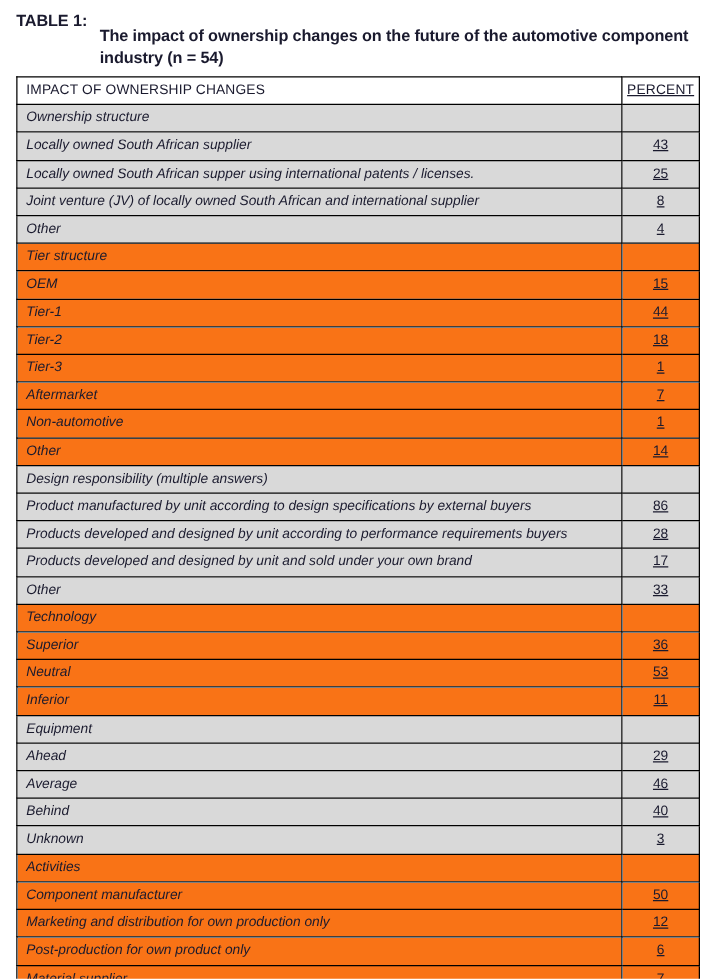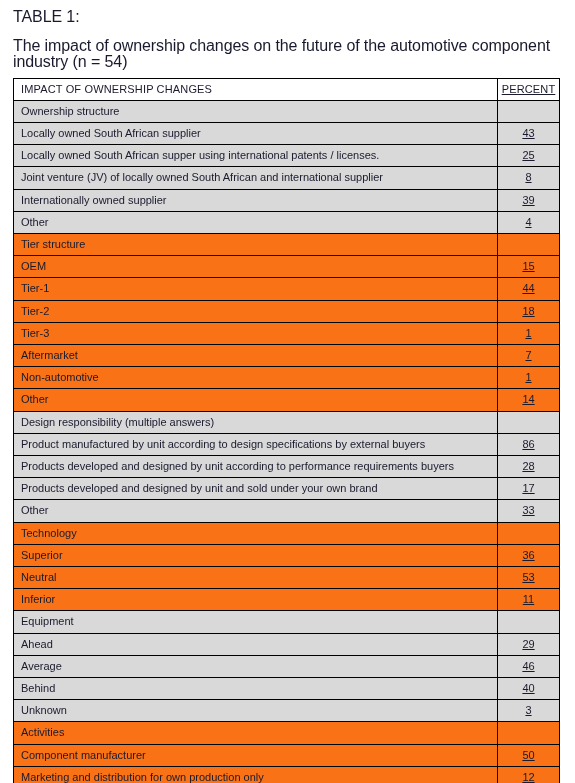--- a/index.html
+++ b/index.html
@@ -19,26 +19,25 @@
     width: 575px;
     height: 783px;
     box-sizing: border-box;
     padding: 9px 14px 0 13px;
   }
 
   
   .title-block {
     display: flex;
     align-items: flex-start;
-    font-weight: normal;
-    font-size: 16px;
+    font-weight: bold;
+    font-size: 13px;
     line-height: 16.5px;
     letter-spacing: -0.1px;
     margin-bottom: 7px;
-    flex-direction: column;
   }
   .title-label {
     flex: 0 0 auto;
     white-space: nowrap;
     padding-right: 10px;
   }
   .title-text {
     flex: 1 1 auto;
     margin-top: 12px;
   }
@@ -75,21 +74,21 @@
     text-decoration: underline;
   }
   table.data thead th {
     font-weight: normal;
     background: #ffffff;
     letter-spacing: 0.15px;
   }
   tr.shaded td { background: #d9d9d9; }
   tr.plain  td { background: #f97316; }
   td.section-label { font-weight: bold; }
-  td.t-label { font-weight: normal; }
+  td.t-label { font-weight: normal; font-style: italic; }
 </style>
 </head>
 <body>
 
 <div class="page">
 
   <div class="title-block">
     <span class="title-label">TABLE 1:</span>
     <span class="title-text">The impact of ownership changes on the future of the automotive component industry (n = 54)</span>
   </div>
@@ -116,24 +115,20 @@
         </tr>
         <tr class="shaded">
           <td class="t-label">Locally owned South African supper using international patents / licenses.</td>
           <td class="t-pct">25</td>
         </tr>
         <tr class="shaded">
           <td class="t-label">Joint venture (JV) of locally owned South African and international supplier</td>
           <td class="t-pct">8</td>
         </tr>
         <tr class="shaded">
-          <td class="t-label">Internationally owned supplier</td>
-          <td class="t-pct">39</td>
-        </tr>
-        <tr class="shaded">
           <td class="t-label">Other</td>
           <td class="t-pct">4</td>
         </tr>
         <tr class="plain">
           <td class="t-label section-label">Tier structure</td>
           <td class="t-pct"></td>
         </tr>
         <tr class="plain">
           <td class="t-label">OEM</td>
           <td class="t-pct">15</td>
@@ -224,19 +219,23 @@
         </tr>
         <tr class="plain">
           <td class="t-label">Component manufacturer</td>
           <td class="t-pct">50</td>
         </tr>
         <tr class="plain">
           <td class="t-label">Marketing and distribution for own production only</td>
           <td class="t-pct">12</td>
         </tr>
         <tr class="plain">
+          <td class="t-label">Post-production for own product only</td>
+          <td class="t-pct">6</td>
+        </tr>
+        <tr class="plain">
           <td class="t-label">Material supplier</td>
           <td class="t-pct">7</td>
         </tr>
       </tbody>
   </table>
 
 </div>
 
 </body></html>

